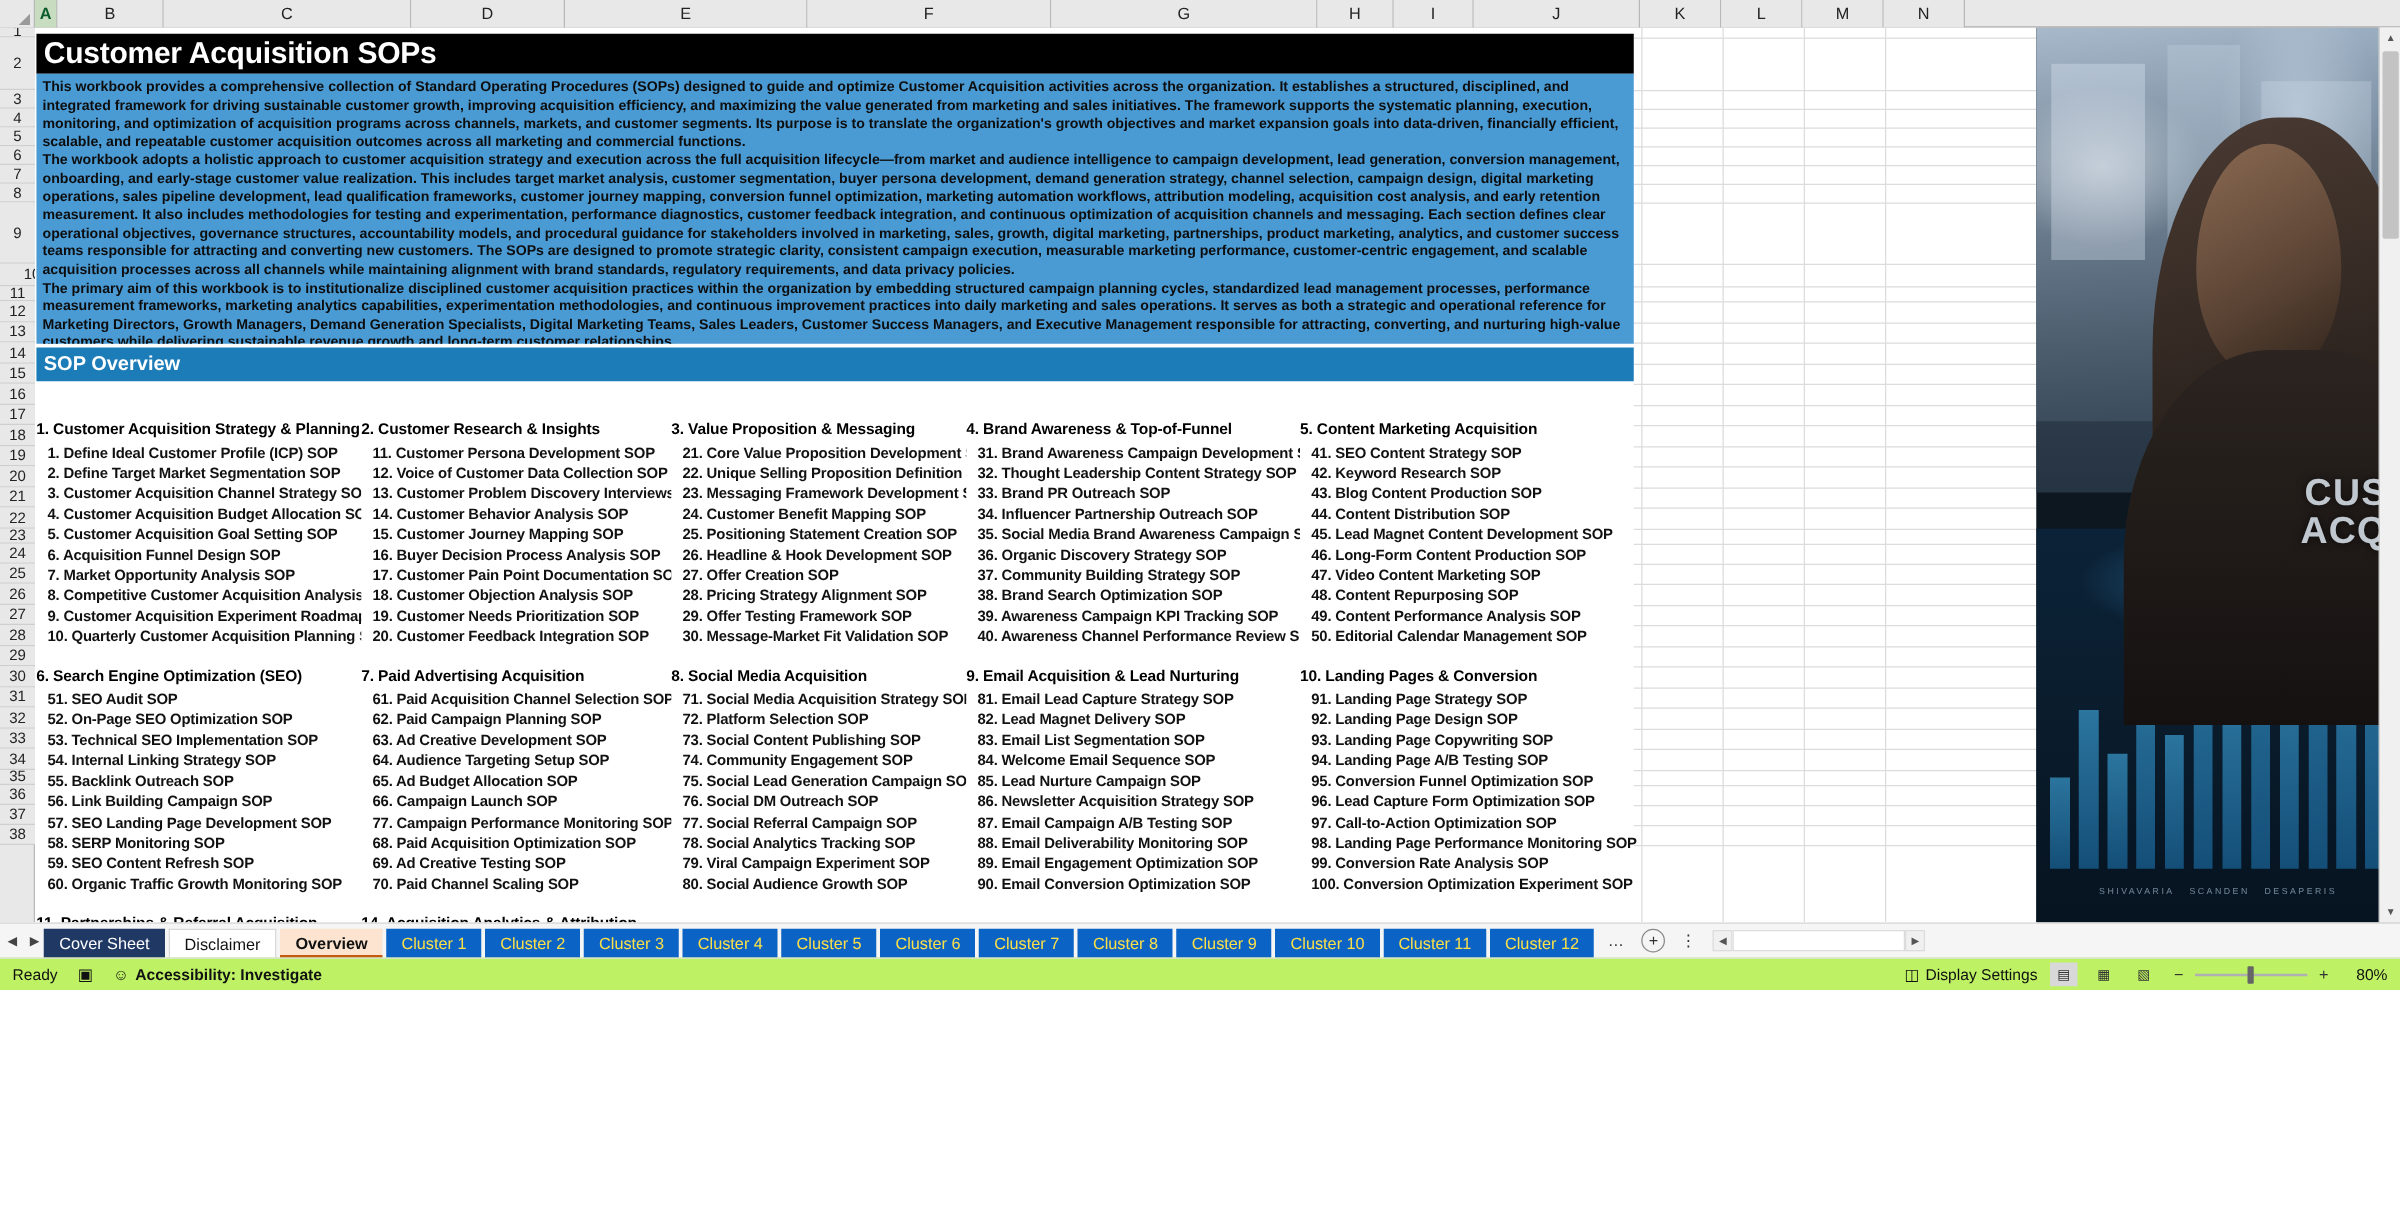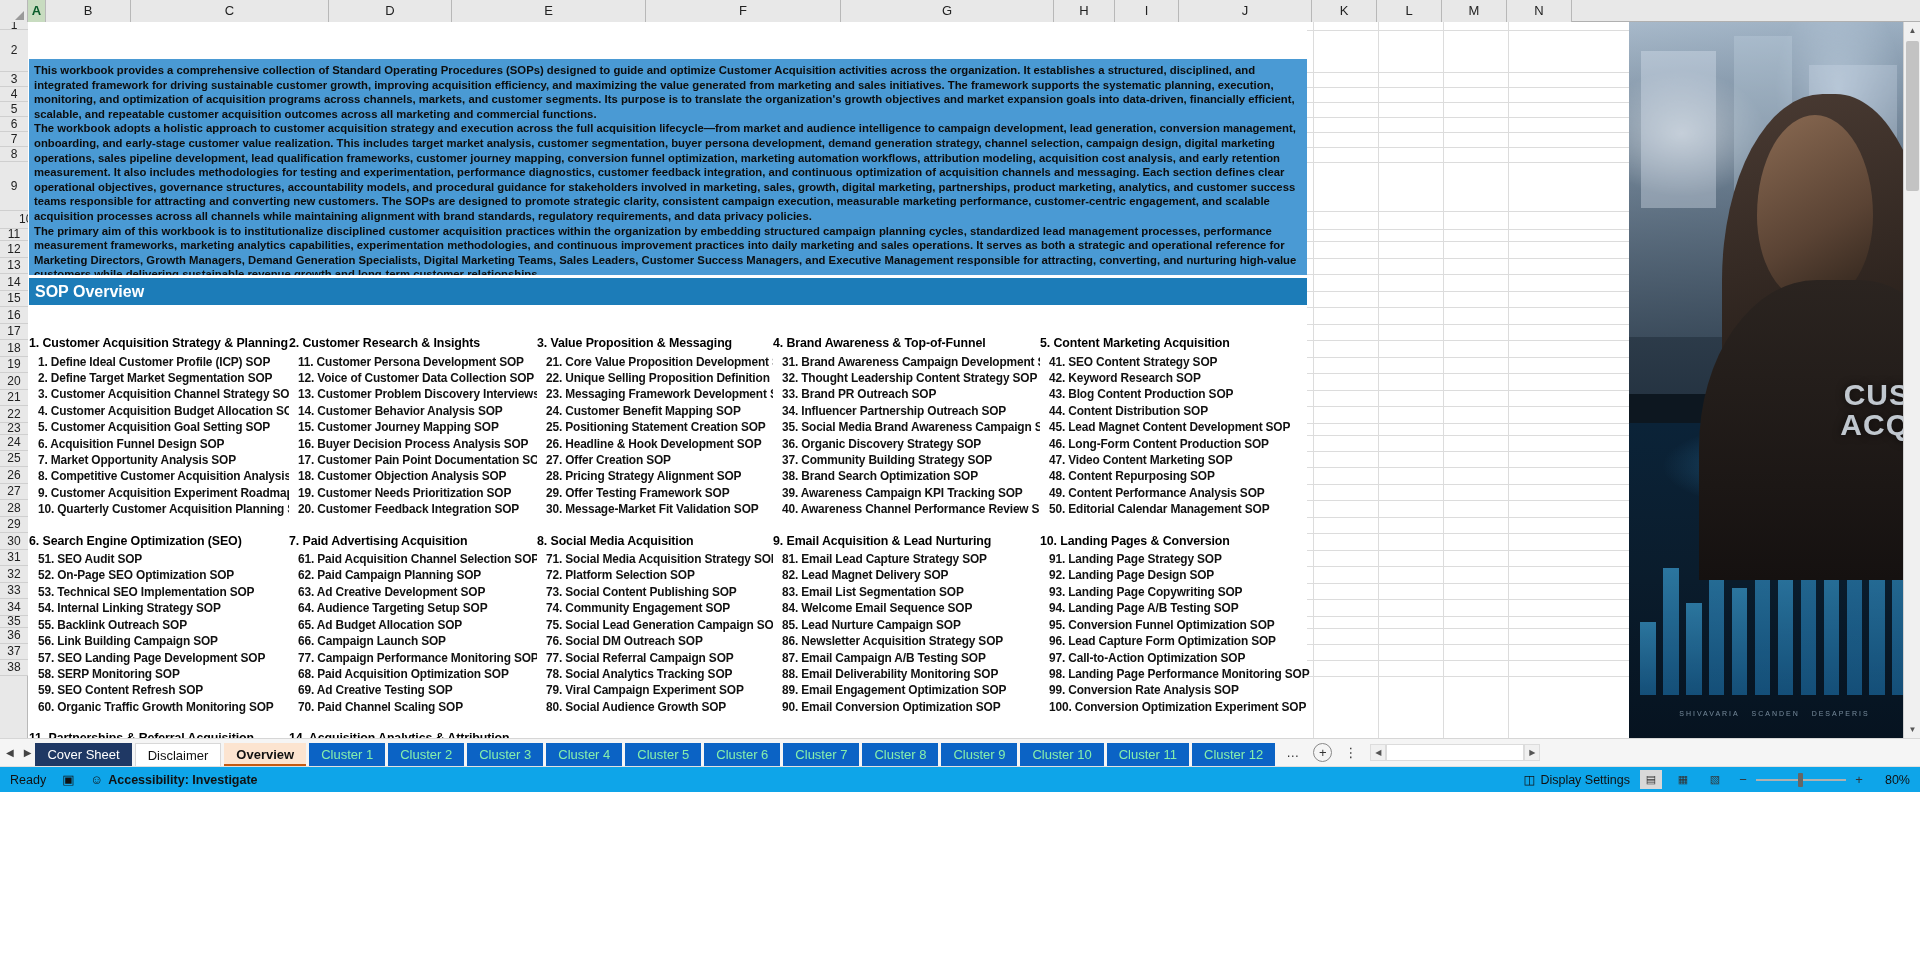--- a/index.html
+++ b/index.html
@@ -266,21 +266,21 @@
     margin-right: 3px;
     white-space: nowrap;
     border-radius: 0;
   }
   .tab.cover { background: #1f3864; color: #ffffff; font-weight: normal; }
   .tab.disclaimer { background: #ffffff; color: #111; border: 1px solid #d8d8d8; border-bottom: none; }
   .tab.active {
     background: #fce4d0; color: #111; font-weight: bold;
     border-bottom: 3px solid #c55a11;
   }
-  .tab.cluster { background: #0b63c5; color: #86efac; }
+  .tab.cluster { background: #0b63c5; color: #fde047; }
   .tab-ellipsis { font-size: 13px; color: #333; padding: 0 8px; }
   .tab-plus {
     width: 19px; height: 19px; border: 1px solid #888; border-radius: 50%;
     display: flex; align-items: center; justify-content: center;
     font-size: 13px; color: #333; margin: 0 6px;
   }
   .tab-dots { font-size: 13px; color: #333; padding: 0 6px; letter-spacing: 1px; }
 
   .hscroll-wrap {
     display: flex; align-items: center;
@@ -292,21 +292,21 @@
     width: 16px; height: 17px; background: #f0f0f0;
     display: flex; align-items: center; justify-content: center;
     font-size: 8px; color: #555; border: 1px solid #dcdcdc;
   }
   .hs-track { flex: 1 1 auto; height: 17px; background: #ffffff; border: 1px solid #dcdcdc; }
 
   
   .statusbar {
     position: absolute; left: 0; top: 766px;
     width: 1920px; height: 26px;
-    background: #0ea5e9;
+    background: #bef264;
     border-top: 1px solid #e0e0e0;
     display: flex; align-items: center;
     font-size: 12.5px; color: #111;
     z-index: 50;
   }
   .sb-left { display: flex; align-items: center; gap: 16px; padding-left: 10px; }
   .sb-ready { font-size: 12.5px; }
   .sb-icon { font-size: 13px; }
   .sb-access { display: flex; align-items: center; gap: 5px; font-weight: 600; }
   .sb-right {
@@ -435,20 +435,23 @@
         <div class="hline" style="top: 544px; left: 1278px;"></div>
         <div class="hline" style="top: 561px; left: 1278px;"></div>
         <div class="hline" style="top: 577px; left: 1278px;"></div>
         <div class="hline" style="top: 594px; left: 1278px;"></div>
         <div class="hline" style="top: 606px; left: 1278px;"></div>
         <div class="hline" style="top: 622px; left: 1278px;"></div>
         <div class="hline" style="top: 638px; left: 1278px;"></div>
         <div class="hline" style="top: 654px; left: 1278px;"></div>
       </div>
 
+    <div class="title-banner">
+      <span>Customer Acquisition SOPs</span>
+    </div>
 
     <div class="intro-block">
       <div class="intro-para">This workbook provides a comprehensive collection of Standard Operating Procedures (SOPs) designed to guide and optimize Customer Acquisition activities across the organization. It establishes a structured, disciplined, and integrated framework for driving sustainable customer growth, improving acquisition efficiency, and maximizing the value generated from marketing and sales initiatives. The framework supports the systematic planning, execution, monitoring, and optimization of acquisition programs across channels, markets, and customer segments. Its purpose is to translate the organization's growth objectives and market expansion goals into data-driven, financially efficient, scalable, and repeatable customer acquisition outcomes across all marketing and commercial functions.</div>
       <div class="intro-para">The workbook adopts a holistic approach to customer acquisition strategy and execution across the full acquisition lifecycle—from market and audience intelligence to campaign development, lead generation, conversion management, onboarding, and early-stage customer value realization. This includes target market analysis, customer segmentation, buyer persona development, demand generation strategy, channel selection, campaign design, digital marketing operations, sales pipeline development, lead qualification frameworks, customer journey mapping, conversion funnel optimization, marketing automation workflows, attribution modeling, acquisition cost analysis, and early retention measurement. It also includes methodologies for testing and experimentation, performance diagnostics, customer feedback integration, and continuous optimization of acquisition channels and messaging. Each section defines clear operational objectives, governance structures, accountability models, and procedural guidance for stakeholders involved in marketing, sales, growth, digital marketing, partnerships, product marketing, analytics, and customer success teams responsible for attracting and converting new customers. The SOPs are designed to promote strategic clarity, consistent campaign execution, measurable marketing performance, customer-centric engagement, and scalable acquisition processes across all channels while maintaining alignment with brand standards, regulatory requirements, and data privacy policies.</div>
       <div class="intro-para">The primary aim of this workbook is to institutionalize disciplined customer acquisition practices within the organization by embedding structured campaign planning cycles, standardized lead management processes, performance measurement frameworks, marketing analytics capabilities, experimentation methodologies, and continuous improvement practices into daily marketing and sales operations. It serves as both a strategic and operational reference for Marketing Directors, Growth Managers, Demand Generation Specialists, Digital Marketing Teams, Sales Leaders, Customer Success Managers, and Executive Management responsible for attracting, converting, and nurturing high-value customers while delivering sustainable revenue growth and long-term customer relationships.</div>
     </div>
 
     <div class="overview-band">
       <span>SOP Overview</span>
     </div>

